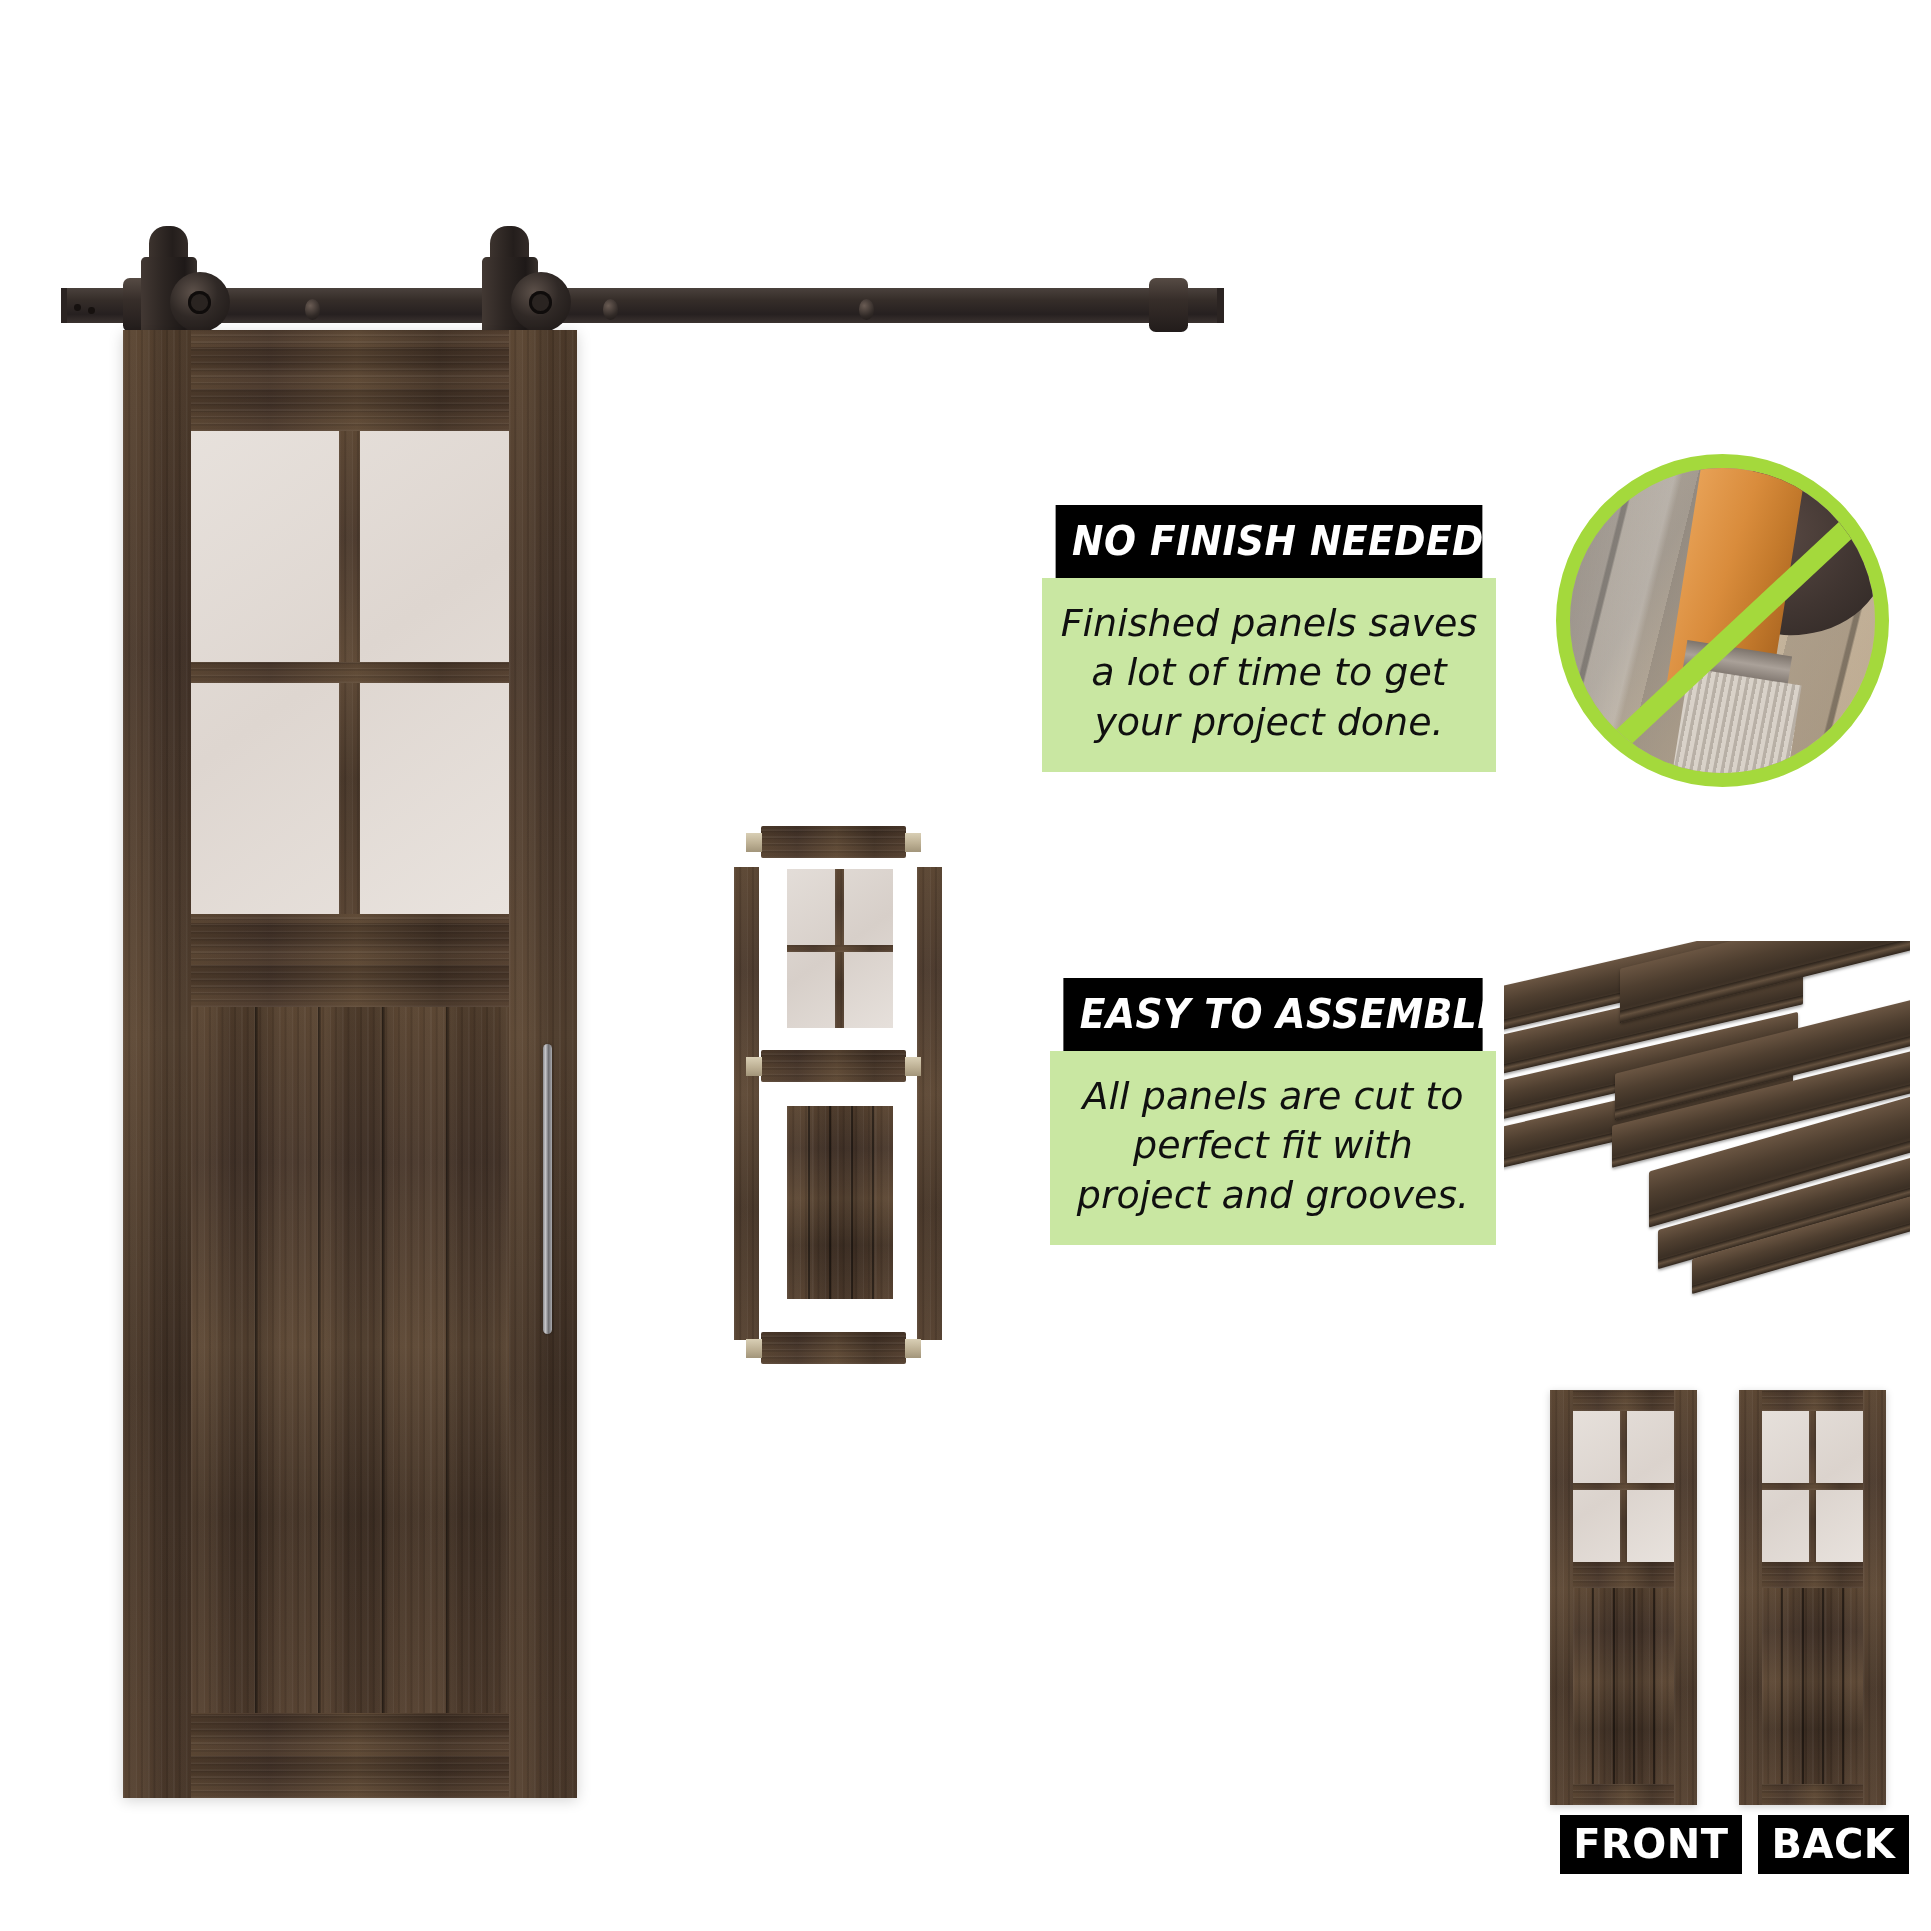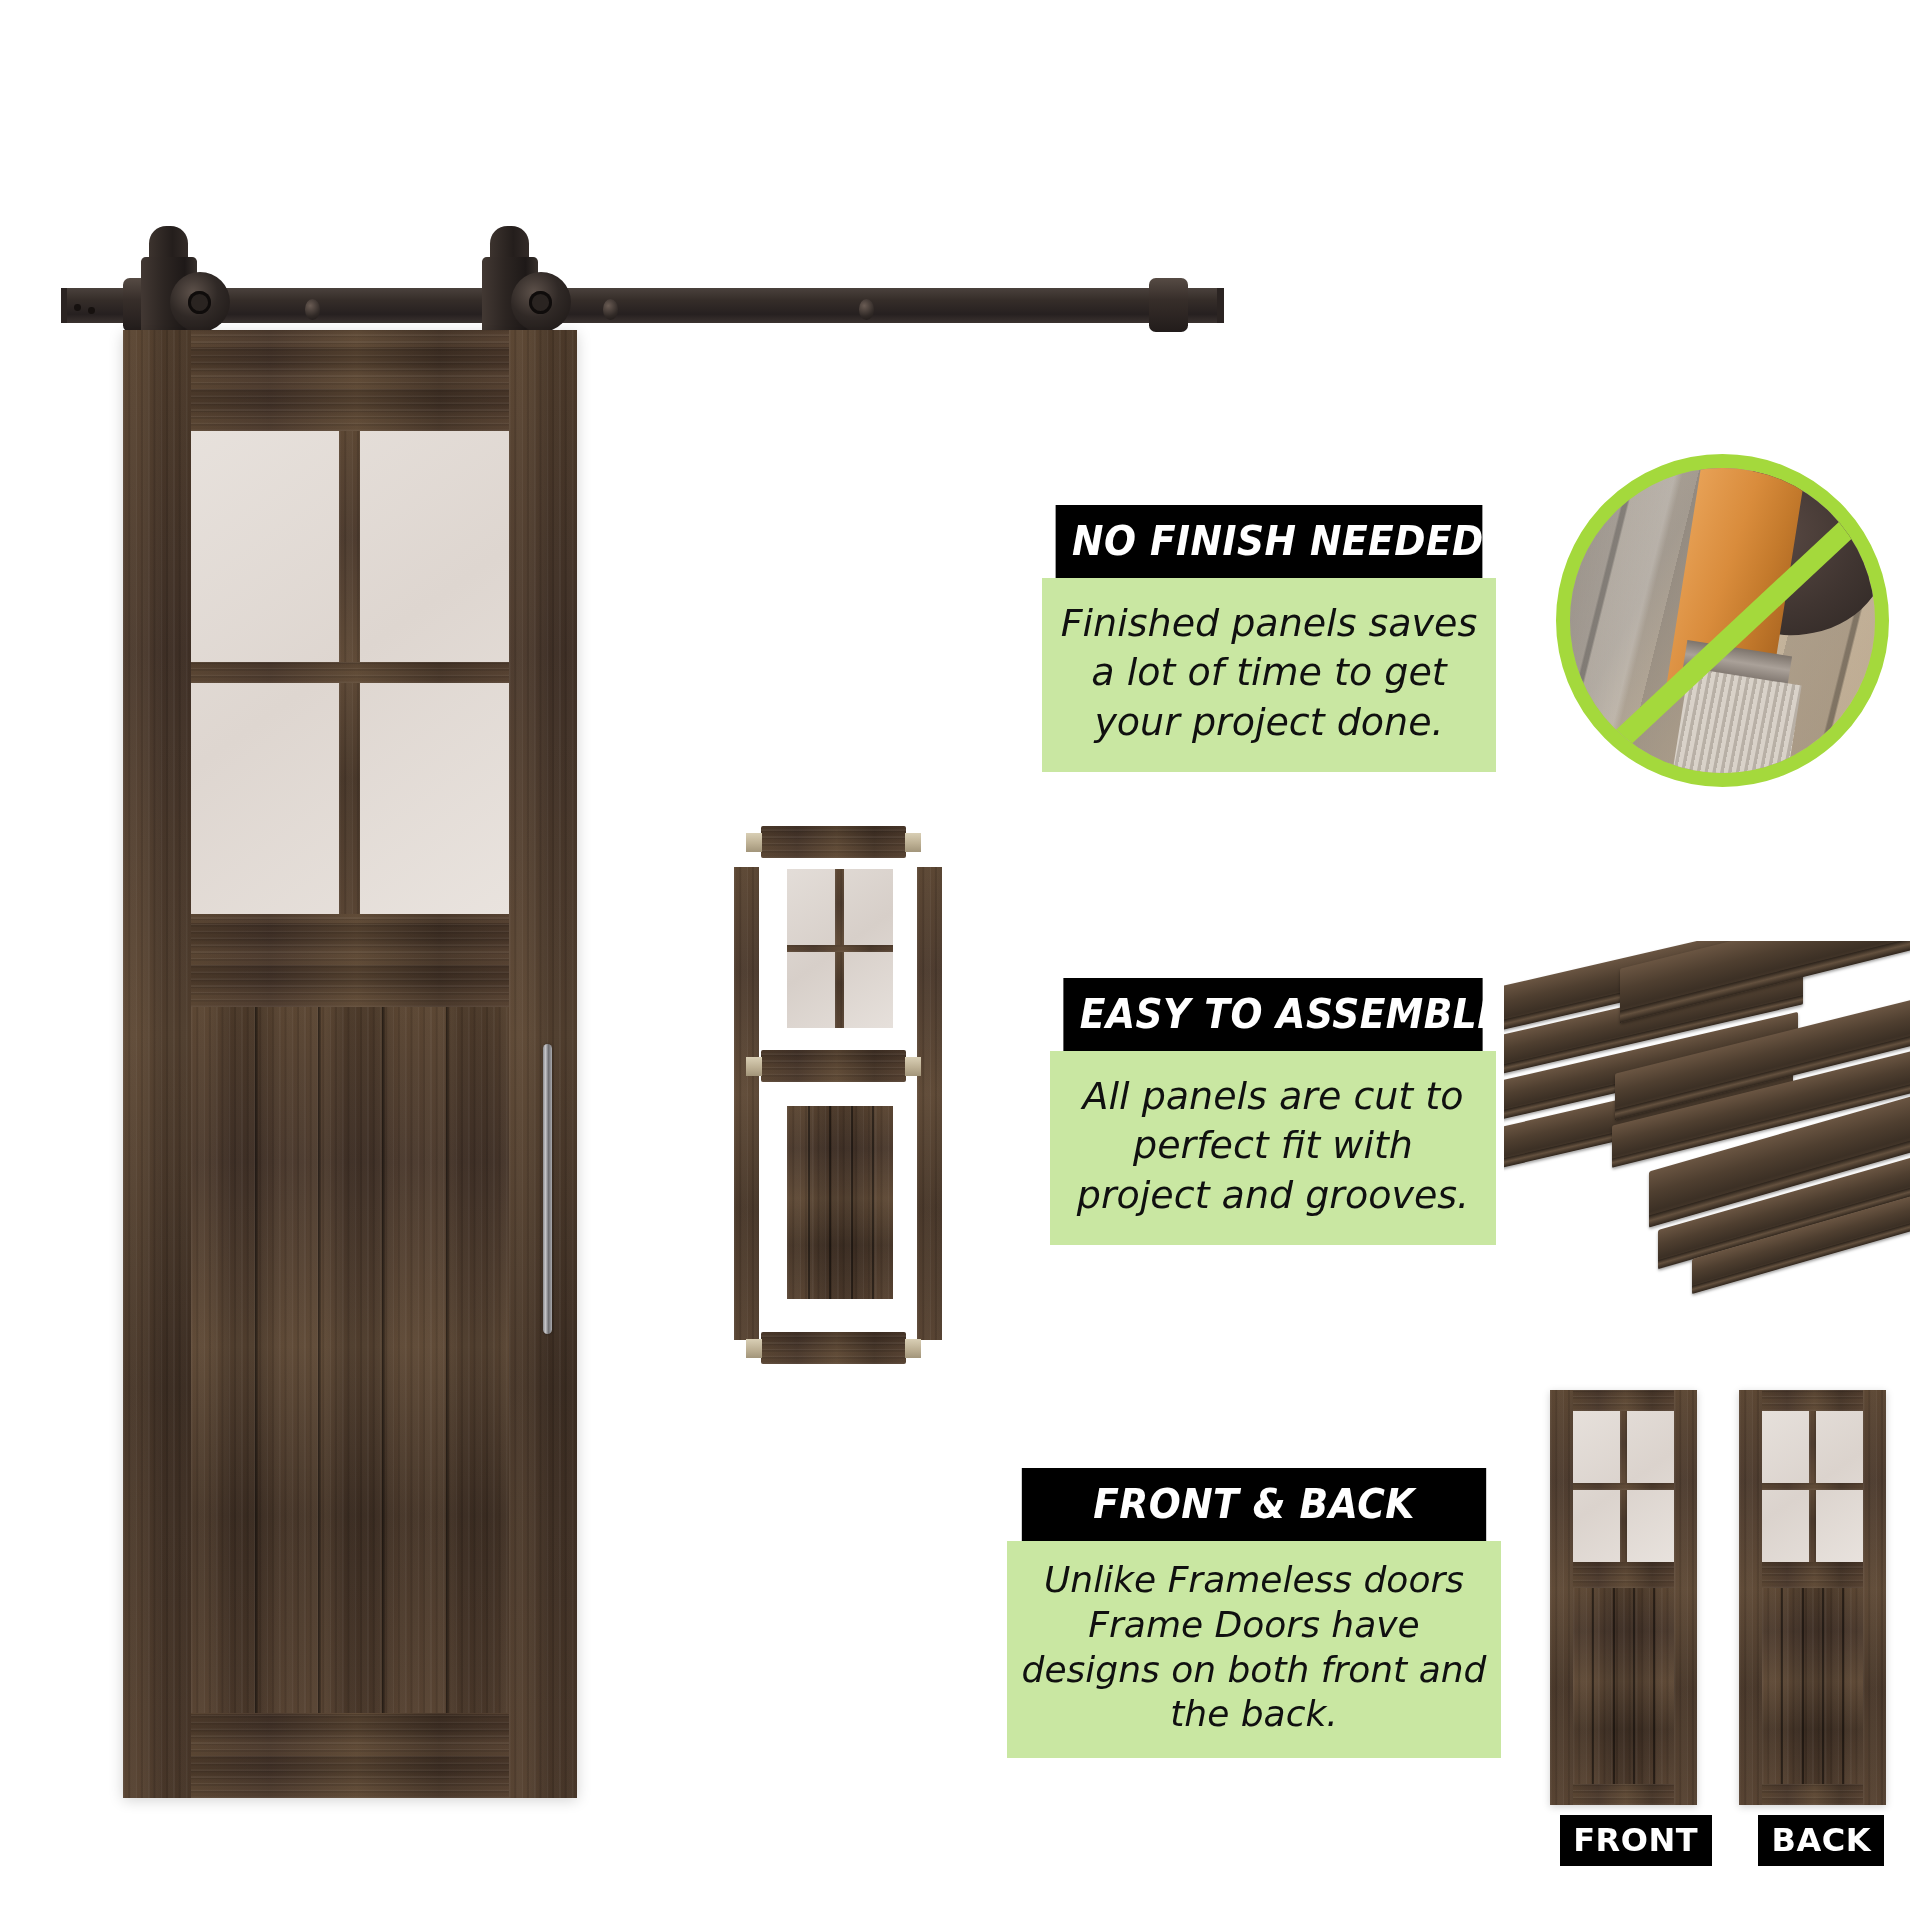--- a/index.html
+++ b/index.html
@@ -271,21 +271,21 @@
              background: linear-gradient(145deg,#e6e0db 0%,#dbd3cd 50%,#e8e2dd 100%); }
   .t-mv { position: absolute; left: 50%; margin-left: -3.9px; top: 0; width: 7.7px; height: 100%; }
   .t-mh { position: absolute; left: 0; right: 0; top: 50%; margin-top: -3.9px; height: 7.7px; }
   .t-planks { position: absolute; left: 23px; right: 23px; top: 198px; bottom: 21px; }
   .t-groove { position: absolute; top: 0; bottom: 0; width: 1.9px; background: rgba(0,0,0,0.45); }
 
   .thumb-label {
     position: absolute; top: 425px;
     background: #000000; color: #ffffff;
     font-family: "DejaVu Sans", sans-serif;
-    font-size: 32px; font-weight: bold; letter-spacing: 0.5px;
+    font-size: 40px; font-weight: bold; letter-spacing: 0.5px;
     padding: 5.8px 13.5px 7.7px;
     text-align: center;
   }
 </style>
 </head>
 <body>
 
 <div id="page">
 
 
@@ -422,24 +422,20 @@
         <div class="tg-edge"></div>
       </div>
     <div class="tg-board" style="left:154px; top:249px; width:280px; height:39px; transform:skewY(-16deg);">
         <div class="tg-edge"></div>
       </div>
     <div class="tg-board" style="left:188px; top:282px; width:251px; height:35px; transform:skewY(-16deg);">
         <div class="tg-edge"></div>
       </div>
   </div>
 
-  <div class="feature" style="left:1007px; top:1468px; width:494px;">
-    <div class="feature-head">FRONT &amp; BACK</div>
-    <div class="feature-body tight">Unlike Frameless doors Frame Doors have designs on both front and the back.</div>
-  </div>
 
   <div class="thumbs">
     <div class="thumb-door" style="left:0;">
       <div class="t-stile wood" style="left:0;"></div>
       <div class="t-stile wood" style="right:0;"></div>
       <div class="t-rail-top wood-h"></div>
       <div class="t-glass">
         <div class="t-mv wood"></div>
         <div class="t-mh wood-h"></div>
       </div>

